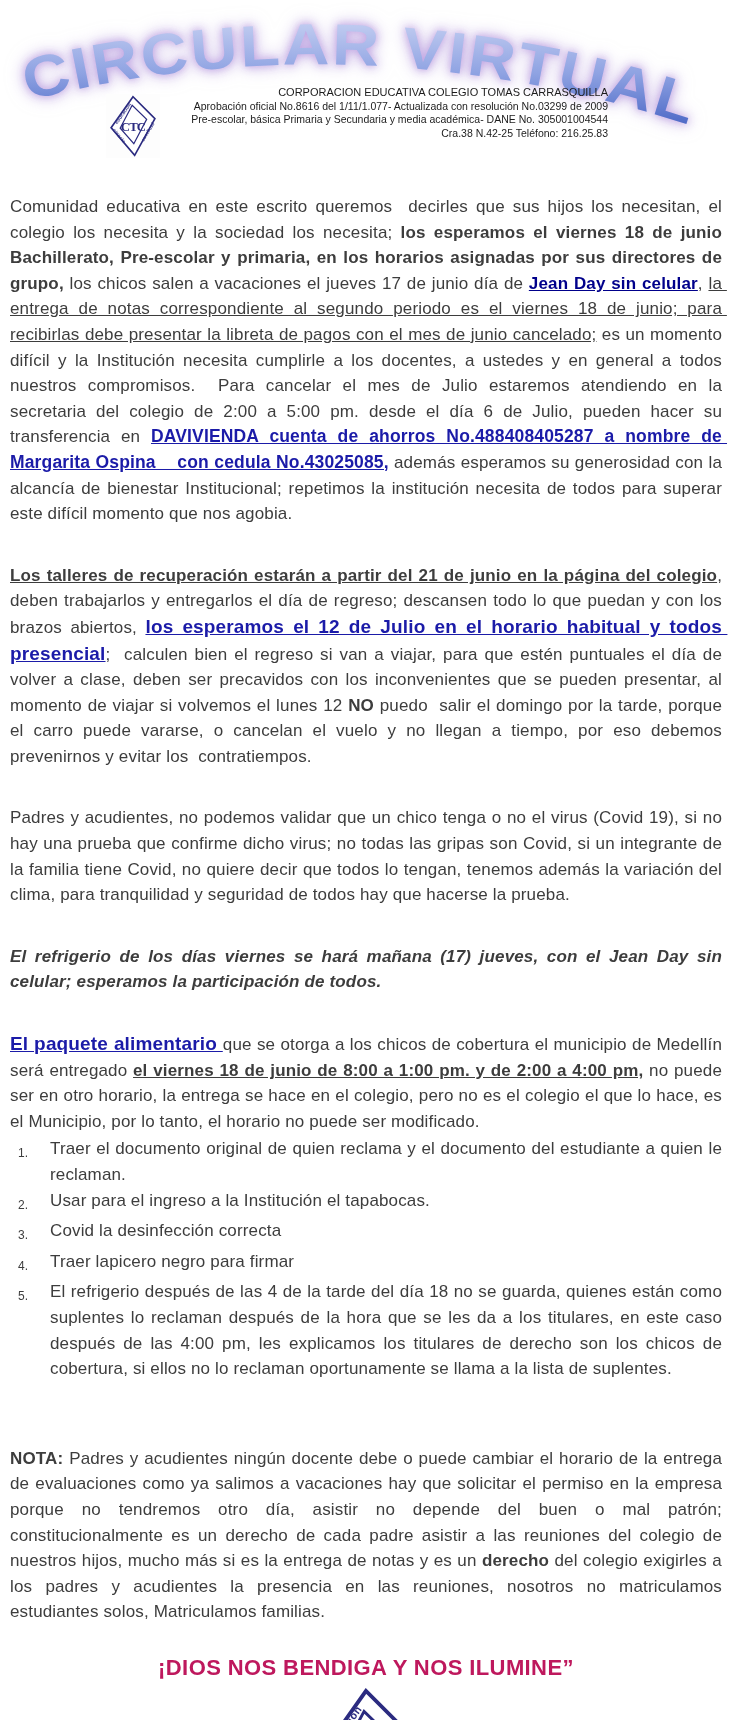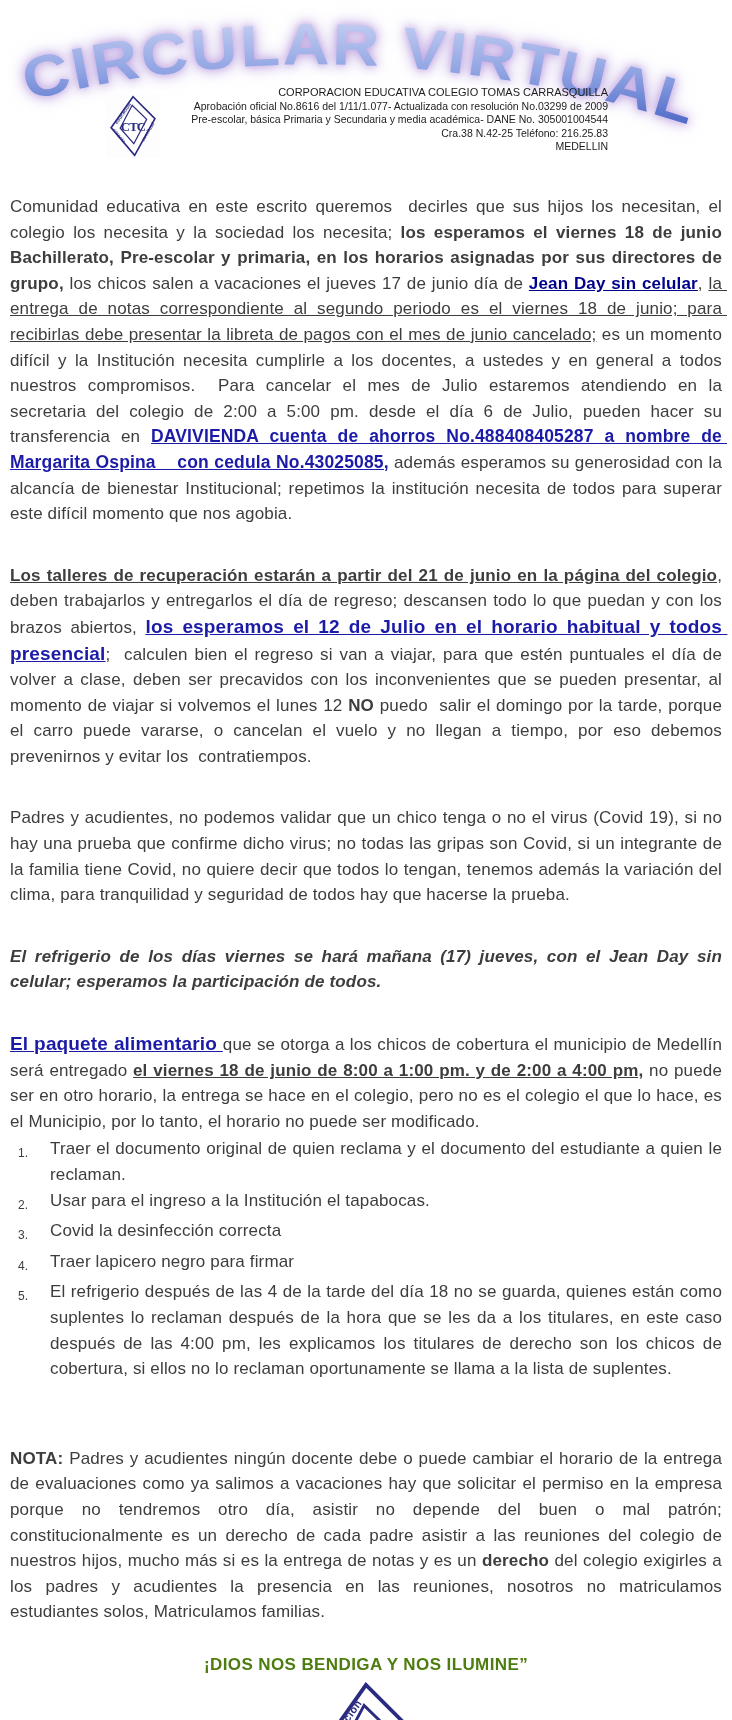--- a/index.html
+++ b/index.html
@@ -61,23 +61,23 @@
   .rlist { margin-top: 2px; }
   .ritem { display: flex; font-size: 17px; line-height: 25.6px; }
   .rnum  { flex: none; width: 40px; padding-left: 8px; font-size: 12px; padding-top: 5px; }
   .rtext { flex: 1; text-align: justify; letter-spacing: 0.15px; }
 
   .nota-par { margin-top: 64px; }
 
   .footer-line {
     margin-top: 30px;
     text-align: center;
-    font-size: 17px;
+    font-size: 22px;
     font-weight: 700;
-    color: #4d7c0f;
+    color: #be185d;
     letter-spacing: 0.4px;
   }
   .crest-big {
     margin-top: 6px;
     display: flex; justify-content: center;
   }
 
   
   .crest-word     { font-size: 11px; font-weight: 700; fill: #2b2b80; letter-spacing: 0.5px; }
   .crest-initials { font-size: 31px; font-weight: 700; fill: #2b2b80; letter-spacing: -2px;
@@ -130,21 +130,20 @@
       <svg width="50" height="62" viewBox="0 0 120 150">
         <use href="#crest-sym"></use>
       </svg>
     </div>
 
     <div class="org-info">
       <div class="org-name">CORPORACION EDUCATIVA COLEGIO TOMAS CARRASQUILLA</div>
       <div class="org-line">Aprobación oficial No.8616 del 1/11/1.077- Actualizada con resolución No.03299 de 2009</div>
       <div class="org-line">Pre-escolar, básica Primaria y Secundaria y media académica- DANE No. 305001004544</div>
       <div class="org-line">Cra.38 N.42-25 Teléfono: 216.25.83</div>
-      <div class="org-line">MEDELLIN</div>
     </div>
   </header>
 
   <main>
 
 
     <p class="par"><span>Comunidad educativa en este escrito queremos  decirles que sus hijos los necesitan, el colegio los necesita y la sociedad los necesita; </span><span class="b">los esperamos el viernes 18 de junio Bachillerato, Pre-escolar y primaria, en los horarios asignadas por sus directores de grupo,</span><span> los chicos salen a vacaciones el jueves 17 de junio día de </span><span class="b u navy">Jean Day sin celular</span><span>, </span><span class="u">la entrega de notas correspondiente al segundo periodo es el viernes 18 de junio; para recibirlas debe presentar la libreta de pagos con el mes de junio cancelado;</span><span> es un momento difícil y la Institución necesita cumplirle a los docentes, a ustedes y en general a todos nuestros compromisos.  Para cancelar el mes de Julio estaremos atendiendo en la secretaria del colegio de 2:00 a 5:00 pm. desde el día 6 de Julio, pueden hacer su transferencia en </span><span class="b u blue dav">DAVIVIENDA cuenta de ahorros No.488408405287 a nombre de Margarita Ospina    con cedula No.43025085,</span><span> además esperamos su generosidad con la alcancía de bienestar Institucional; repetimos la institución necesita de todos para superar este difícil momento que nos agobia.</span></p>
 
     <p class="par"><span class="b u">Los talleres de recuperación estarán a partir del 21 de junio en la página del colegio</span><span>, deben trabajarlos y entregarlos el día de regreso; descansen todo lo que puedan y con los brazos abiertos, </span><span class="b u blue big">los esperamos el 12 de Julio en el horario habitual y todos presencial</span><span>;  calculen bien el regreso si van a viajar, para que estén puntuales el día de volver a clase, deben ser precavidos con los inconvenientes que se pueden presentar, al momento de viajar si volvemos el lunes 12 </span><span class="b">NO</span><span> puedo  salir el domingo por la tarde, porque el carro puede vararse, o cancelan el vuelo y no llegan a tiempo, por eso debemos prevenirnos y evitar los  contratiempos.</span></p>
 

